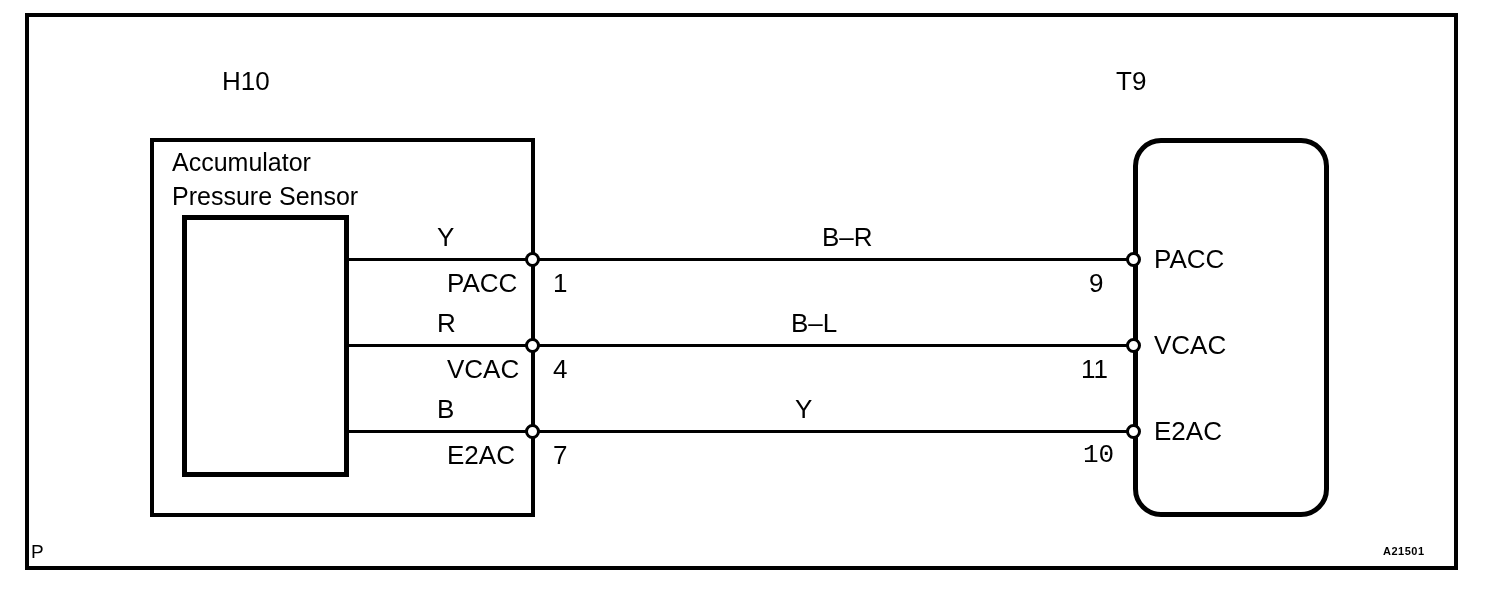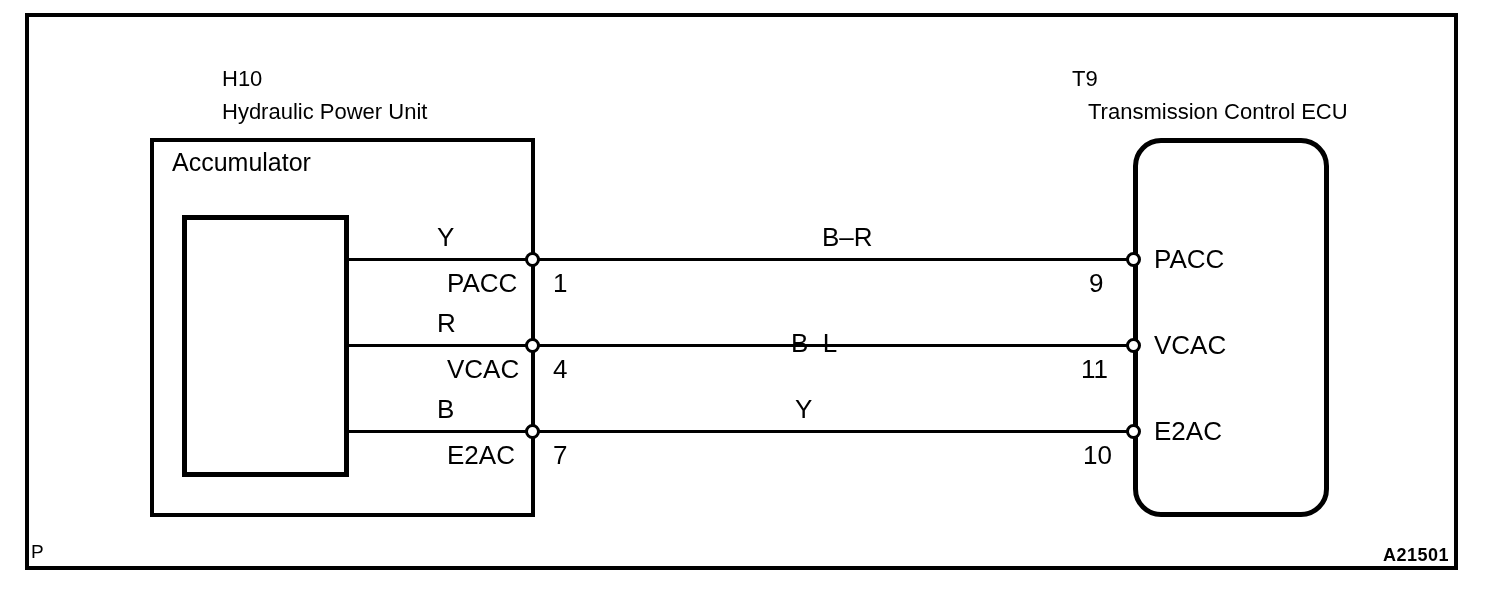--- a/index.html
+++ b/index.html
@@ -66,41 +66,41 @@
     position: absolute;
     width: 15px;
     height: 15px;
     border: 3px solid #000;
     border-radius: 50%;
     background: #fff;
     box-sizing: border-box;
     z-index: 5;
   }
   
-  .t-title   { font-size: 22px; }
+  .t-title   { font-size: 26px; }
   .t-inner   { font-size: 25px; text-align: center; }
   .t-pin     { font-size: 26px; }
   .t-num     { font-size: 26px; }
   .t-wire    { font-size: 26px; }
-  .t-code    { font-size: 18px; font-weight: bold; letter-spacing: .5px; }
+  .t-code    { font-size: 11px; font-weight: bold; letter-spacing: .5px; }
   .t-p       { font-size: 19px; }
 </style>
 </head>
 <body>
 
 <div id="canvas">
 
   <div class="frame"></div>
 
   <div class="txt t-title" style="left:222px; top:68px;">H10</div>
-  <div class="txt t-title" style="left:222px; top:101px;">Hydraulic Power Unit</div>
 
   <div class="box" style="left:150px; top:138px; width:385px; height:379px;"></div>
 
   <div class="txt t-inner" style="left:172px; top:150px;">Accumulator</div>
+  <div class="txt t-inner" style="left:172px; top:184px;">Pressure Sensor</div>
 
   <div class="box-thin" style="left:182px; top:215px; width:167px; height:262px;"></div>
 
   <div class="hline" style="left:349px; top:258px; width:186px;"></div>
   <div class="hline" style="left:349px; top:344px; width:186px;"></div>
   <div class="hline" style="left:349px; top:430px; width:186px;"></div>
 
   <div class="txt t-wire" style="left:437px; top:224px;">Y</div>
   <div class="txt t-wire" style="left:437px; top:310px;">R</div>
   <div class="txt t-wire" style="left:437px; top:396px;">B</div>
@@ -115,31 +115,30 @@
 
   <div class="term" style="left:525px; top:252px;"></div>
   <div class="term" style="left:525px; top:338px;"></div>
   <div class="term" style="left:525px; top:424px;"></div>
 
   <div class="hline" style="left:535px; top:258px; width:604px;"></div>
   <div class="hline" style="left:535px; top:344px; width:604px;"></div>
   <div class="hline" style="left:535px; top:430px; width:604px;"></div>
 
   <div class="txt t-wire" style="left:822px; top:224px;">B–R</div>
-  <div class="txt t-wire" style="left:791px; top:310px;margin-top:20px;">B–L</div>
+  <div class="txt t-wire" style="left:791px; top:310px;">B–L</div>
   <div class="txt t-wire" style="left:795px; top:396px;">Y</div>
 
-  <div class="txt t-title" style="left:1072px; top:68px;">T9</div>
-  <div class="txt t-title" style="left:1088px; top:101px;">Transmission Control ECU</div>
+  <div class="txt t-title" style="left:1116px; top:68px;">T9</div>
 
   <div class="ecu-box" style="left:1133px; top:138px; width:196px; height:379px;"></div>
 
   <div class="txt t-num" style="left:1089px; top:270px;">9</div>
   <div class="txt t-num" style="left:1081px; top:356px;text-align:center;">11</div>
-  <div class="txt t-num" style="left:1083px; top:442px;">10</div>
+  <div class="txt t-num" style="left:1083px; top:442px;font-family:Liberation Mono, monospace;">10</div>
 
   <div class="txt t-pin" style="left:1154px; top:246px;">PACC</div>
   <div class="txt t-pin" style="left:1154px; top:332px;">VCAC</div>
   <div class="txt t-pin" style="left:1154px; top:418px;">E2AC</div>
 
   <div class="term" style="left:1126px; top:252px;"></div>
   <div class="term" style="left:1126px; top:338px;"></div>
   <div class="term" style="left:1126px; top:424px;"></div>
 
   <div class="txt t-p" style="left:31px; top:542px;">P</div>

